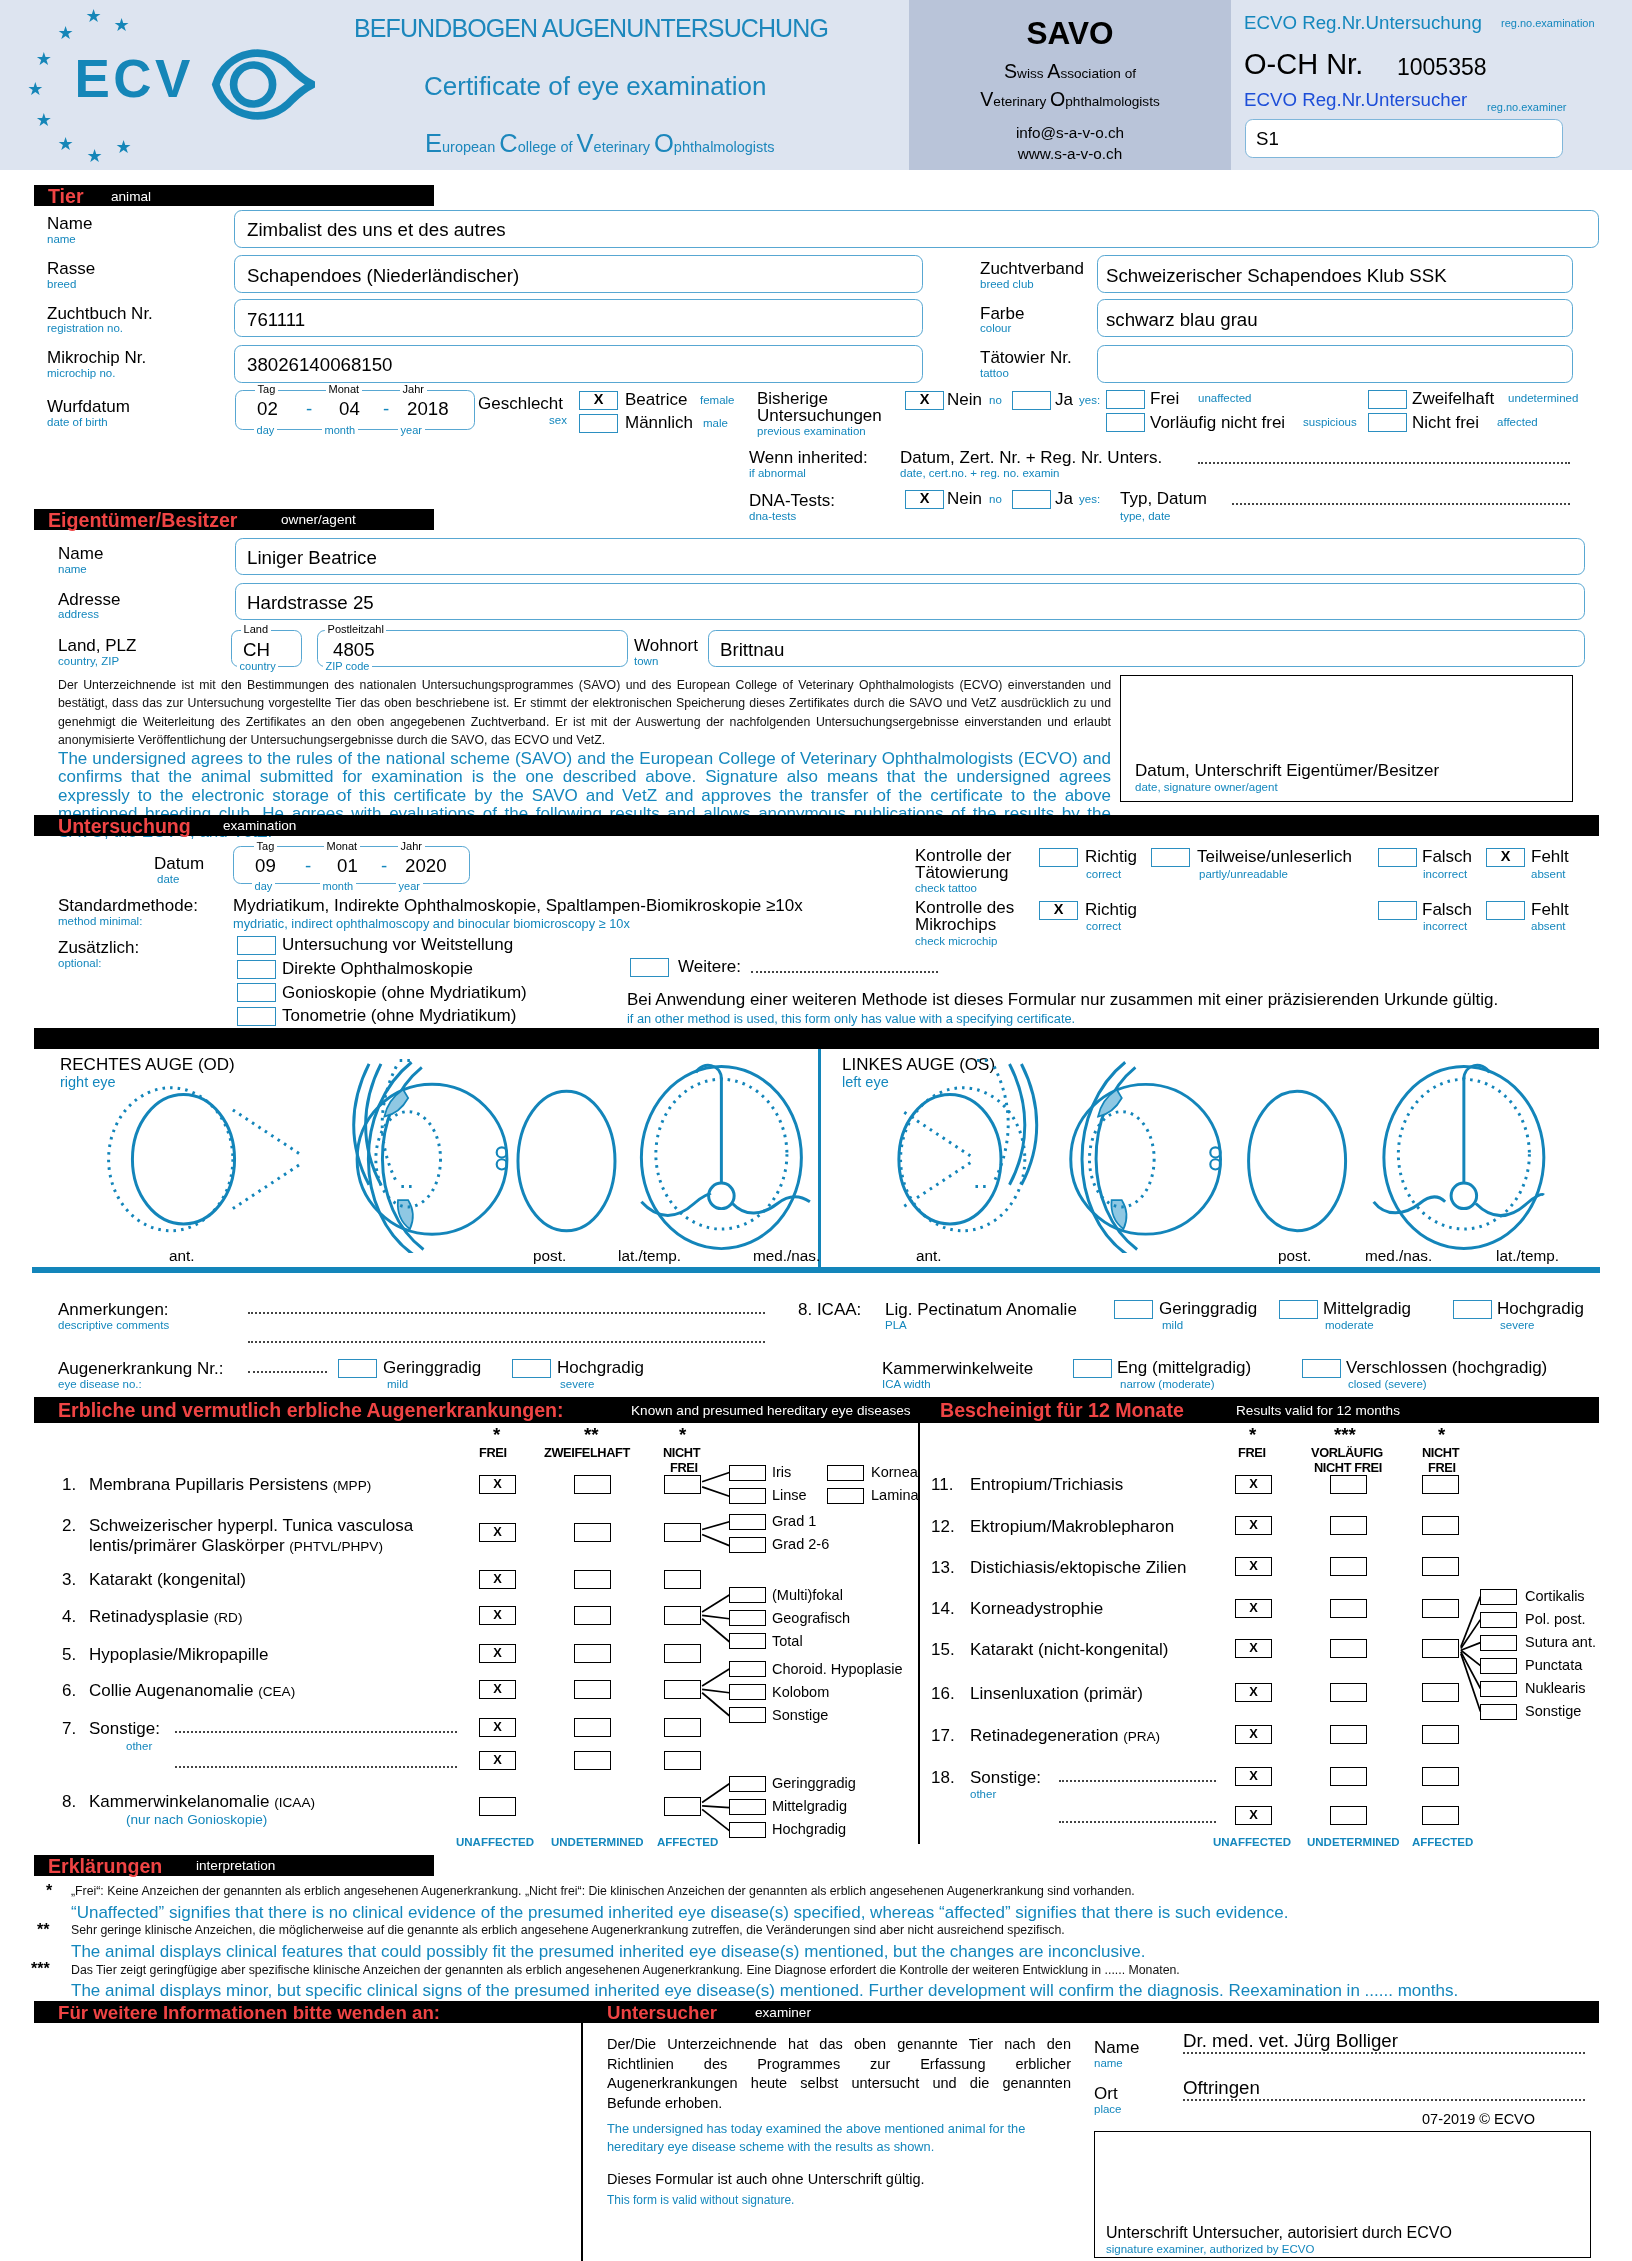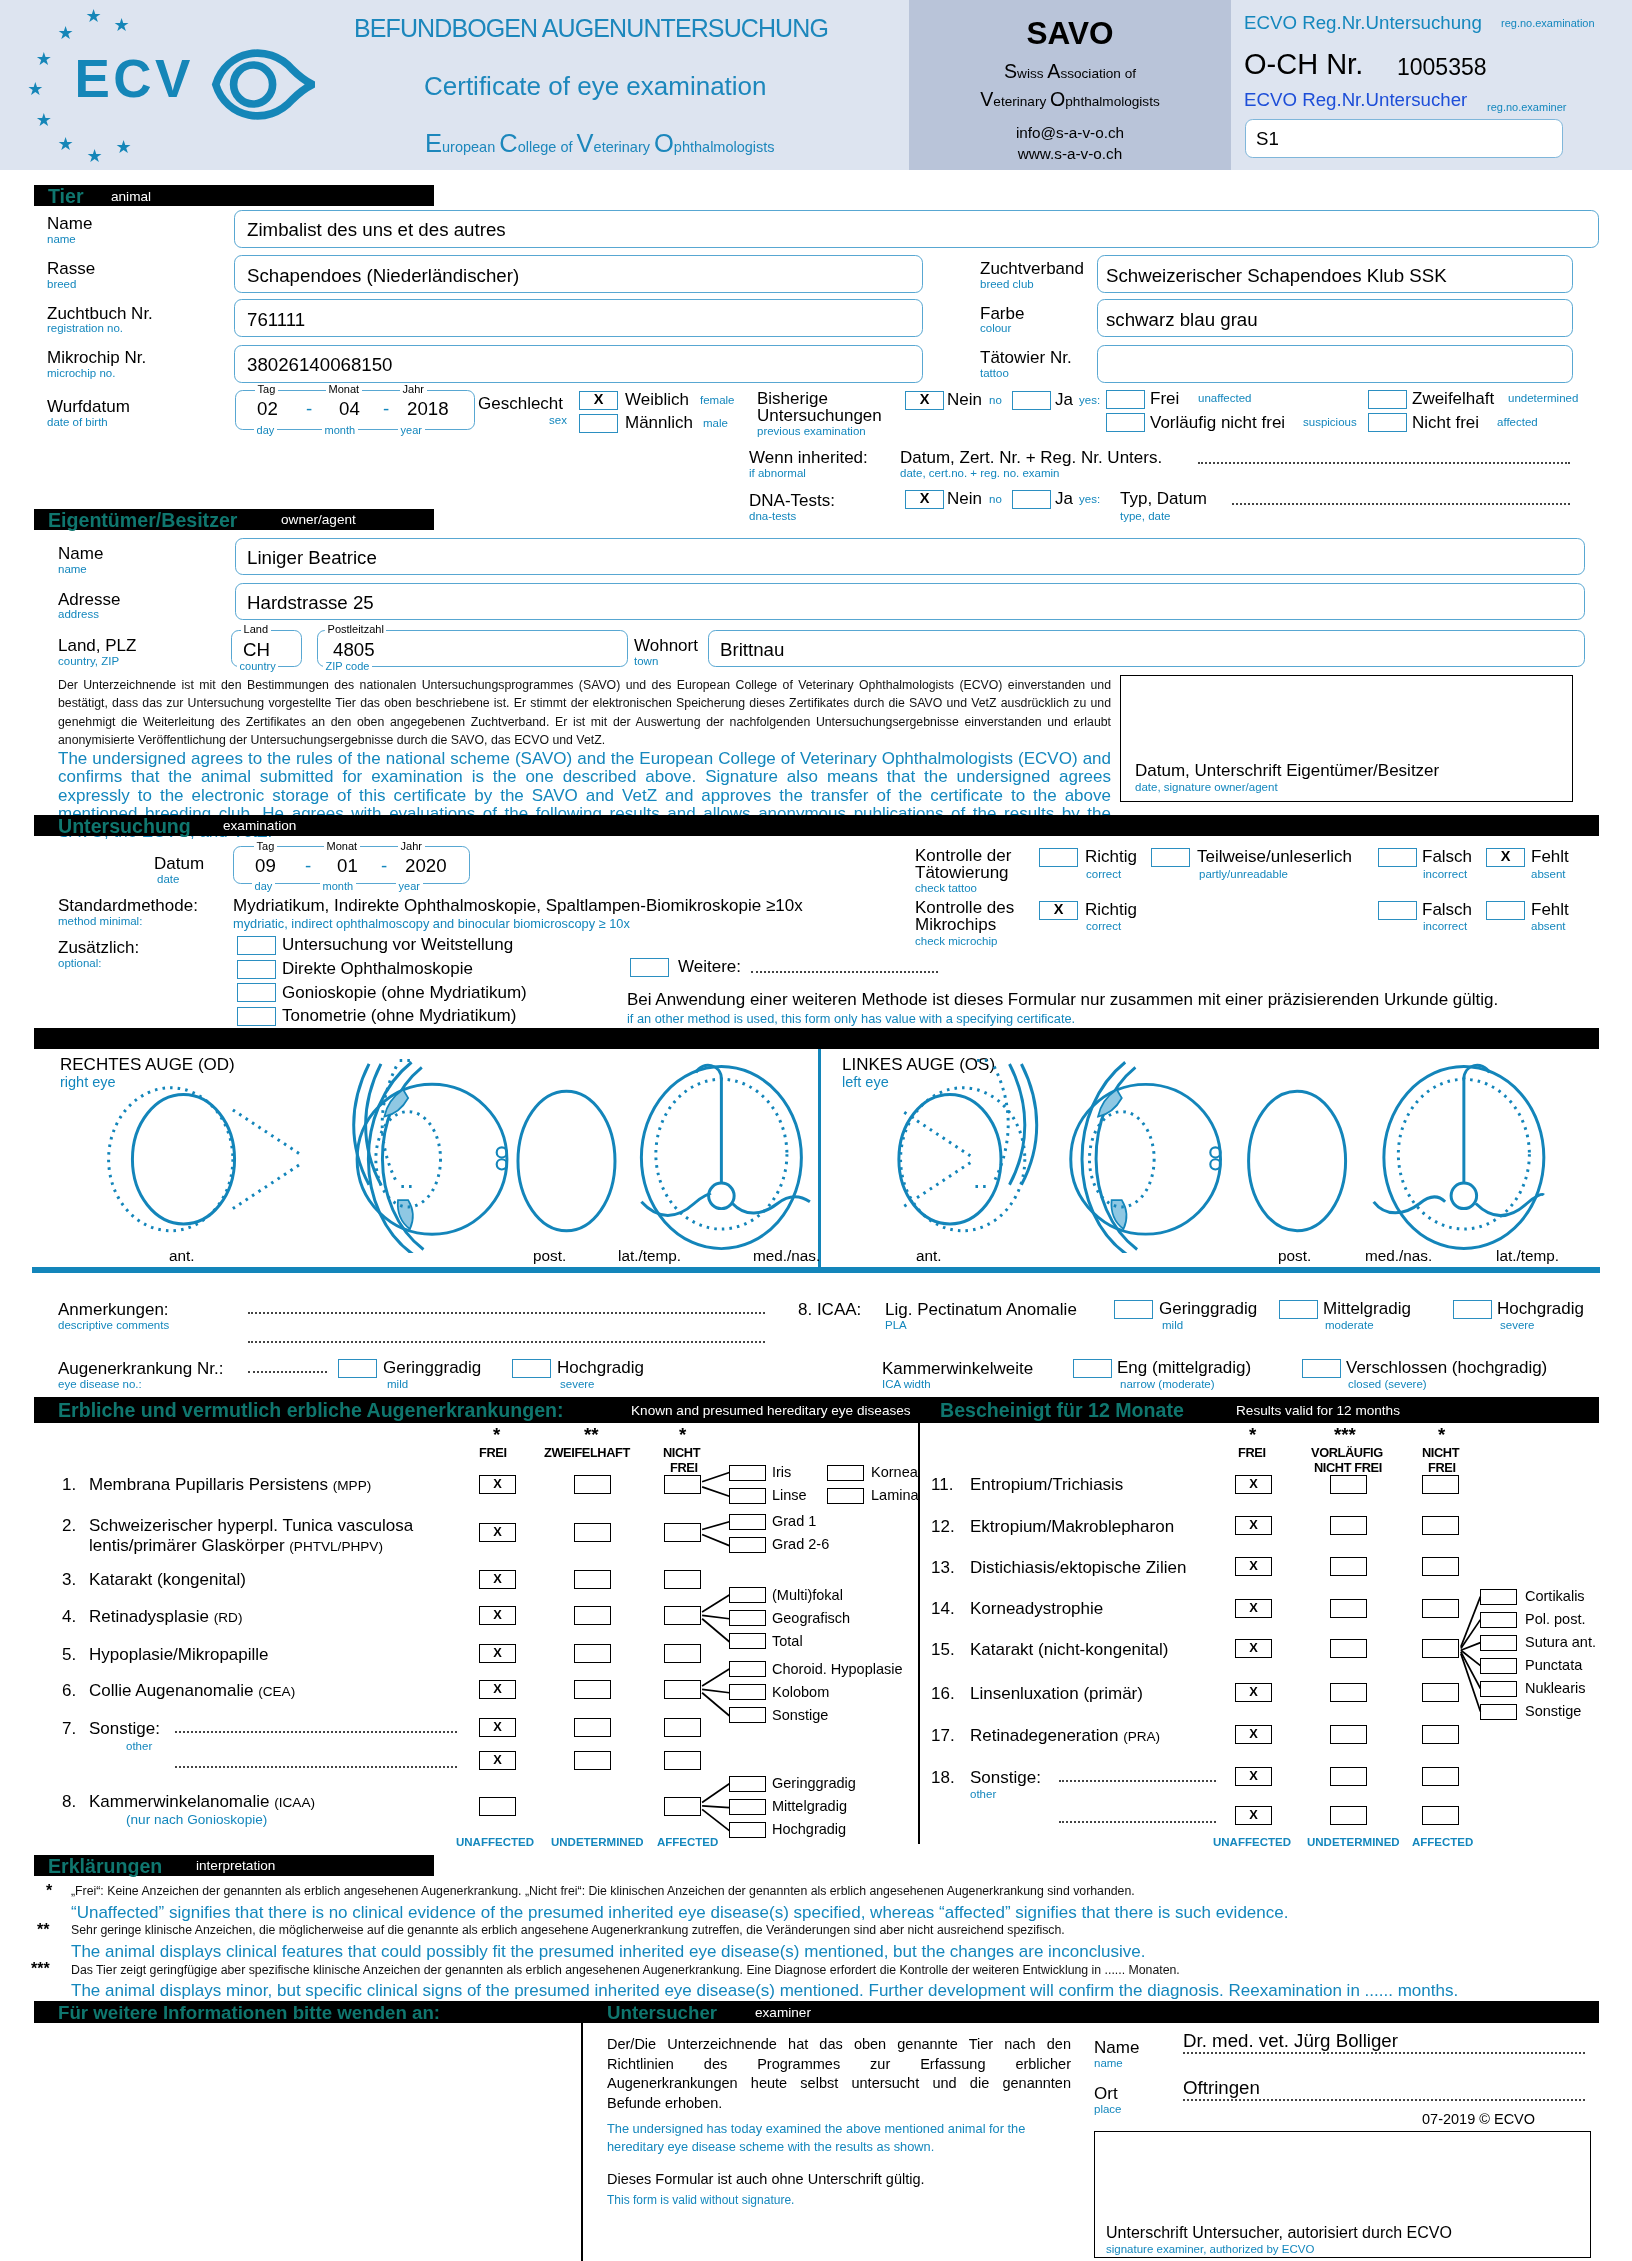--- a/index.html
+++ b/index.html
@@ -11,21 +11,21 @@
   .smk{font-size:11px;color:#000;background:#fff;padding:0 2.6px}
   .smb{font-size:11px;color:#1487bd;background:#fff;padding:0 2.6px}
   .val{font-size:18.7px;color:#000}
   .fld{border:1.7px solid #58a7d2;border-radius:7.7px;background:#fff;box-sizing:border-box}
   .cb{width:39px;height:18.7px;border:1.7px solid #2b8fc1;box-sizing:border-box;text-align:center;
       font-size:14.5px;font-weight:bold;line-height:15.3px;color:#000;background:#fff}
   .cbk{border-color:#000}
   .bcb{width:37px;height:16px;border:1.7px solid #000;box-sizing:border-box;background:#fff;
        text-align:center;font-size:12.8px;font-weight:bold;line-height:12.8px}
   .bar{background:#000}
-  .bt{color:#0f766e;font-weight:bold;font-size:19.6px}
+  .bt{color:#ef4444;font-weight:bold;font-size:19.6px}
   .be{color:#fff;font-size:13.6px}
   .dot{border-bottom:2.1px dotted #444}
   .dl{font-size:17px;color:#000}
   .tag{font-size:13.6px}
   .bl{font-size:14.5px;color:#000}
   .hc{font-size:12.8px;color:#000;font-weight:bold;letter-spacing:-0.4px}
   .st{font-size:18.7px;font-weight:bold;color:#000}
   .fn{font-size:12.3px;color:#111}
   .fnb{font-size:17px;color:#1487bd}
   .blue{color:#1487bd}
@@ -130,21 +130,21 @@
   <div class="a val" style="left:339px;top:398px">04</div>
   <div class="a val blue" style="left:383px;top:398px">-</div>
   <div class="a val" style="left:407px;top:398px">2018</div>
   <div class="a smb" style="left:254px;top:424px">day</div>
   <div class="a smb" style="left:322px;top:424px">month</div>
   <div class="a smb" style="left:398px;top:424px">year</div>
 
   <div class="a lbl" style="left:478px;top:394px">Geschlecht</div>
   <div class="a sm" style="left:549px;top:414px">sex</div>
   <div class="a cb" style="left:579px;top:391px">X</div>
-  <div class="a lbl" style="left:625px;top:390px">Weiblich</div>
+  <div class="a lbl" style="left:625px;top:390px">Beatrice</div>
   <div class="a sm" style="left:700px;top:394px">female</div>
   <div class="a cb" style="left:579px;top:414px"></div>
   <div class="a lbl" style="left:625px;top:413px">Männlich</div>
   <div class="a sm" style="left:703px;top:417px">male</div>
 
   <div class="a lbl" style="left:757px;top:389px">Bisherige</div>
   <div class="a lbl" style="left:757px;top:406px">Untersuchungen</div>
   <div class="a sm" style="left:757px;top:425px">previous examination</div>
   <div class="a cb" style="left:905px;top:391px">X</div>
   <div class="a lbl" style="left:947px;top:390px">Nein</div>

